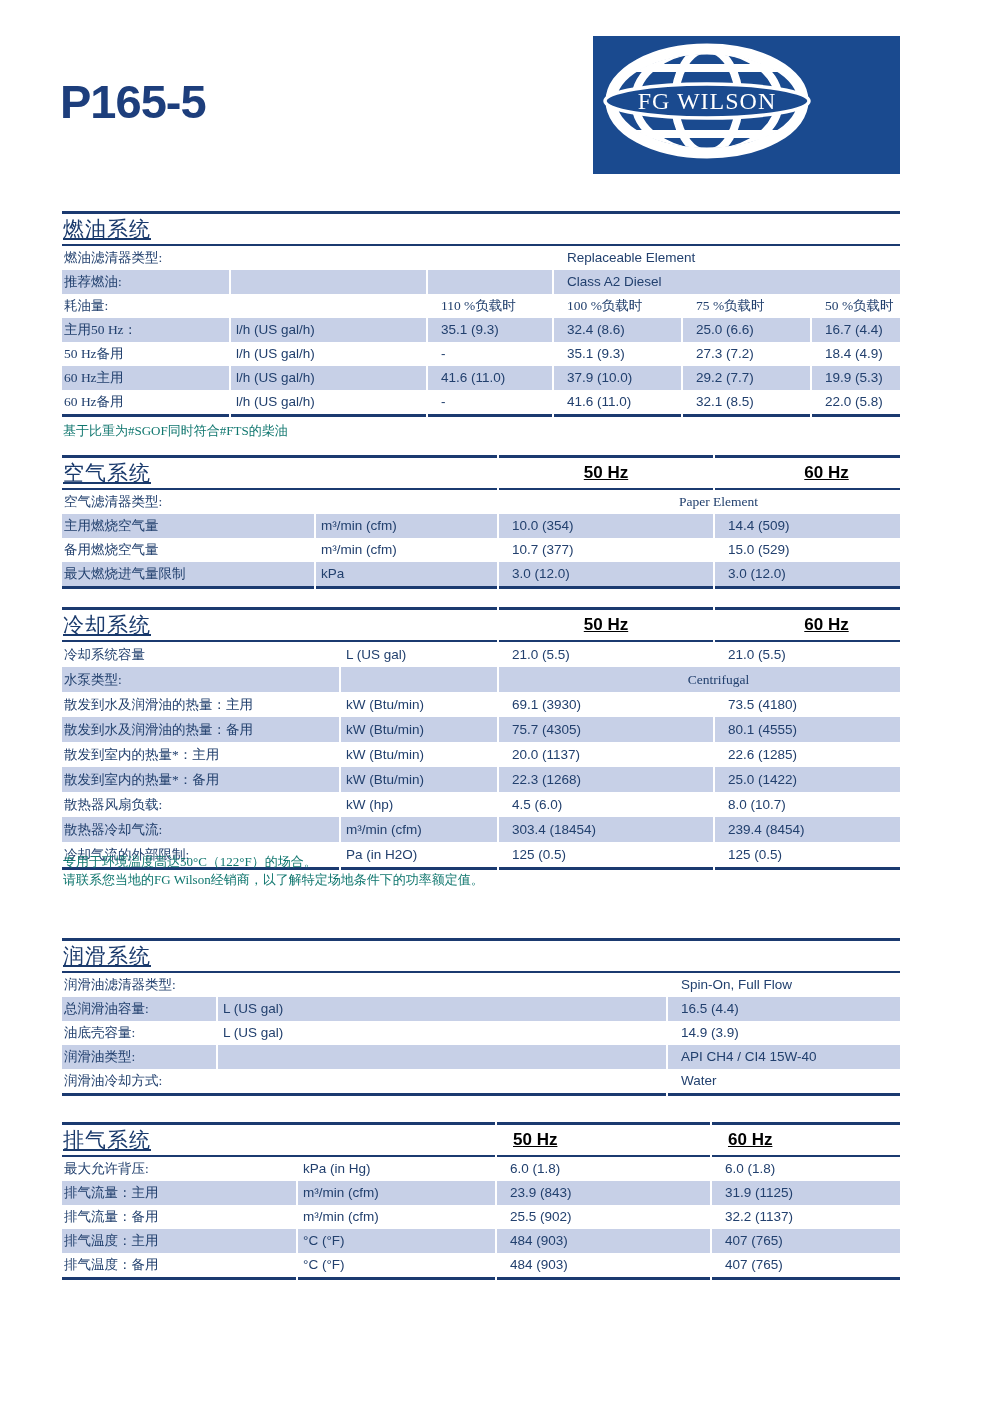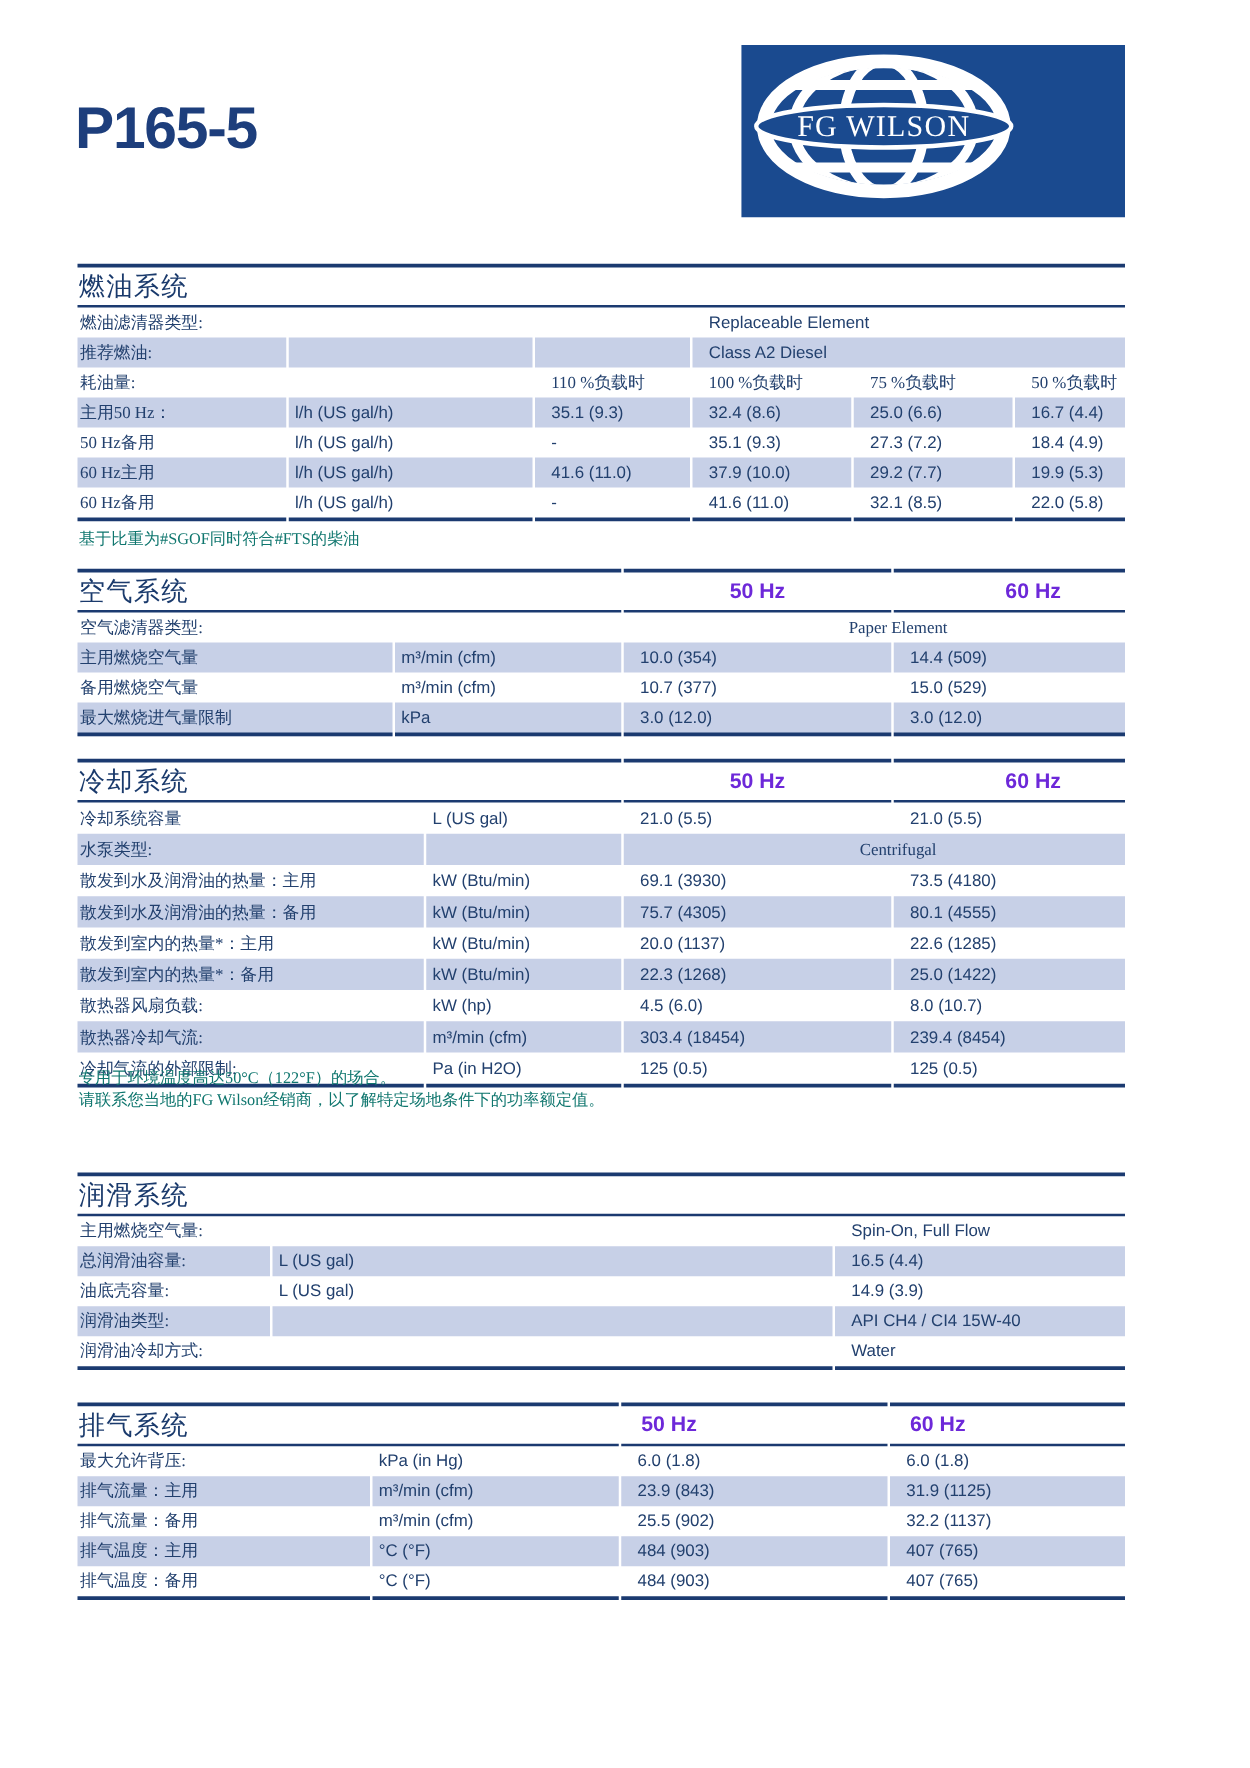--- a/index.html
+++ b/index.html
@@ -12,24 +12,24 @@
   .tbl{position:absolute;left:62px;width:876px;display:grid;column-gap:2px;background:#fff;}
   .s-fuel{top:211px;grid-template-columns:167px 195px 124px 127px 127px 126px;}
   .s-air {top:455px;grid-template-columns:252px 181px 214px 223px;}
   .s-cool{top:607px;grid-template-columns:277px 156px 214px 223px;}
   .s-lube{top:938px;grid-template-columns:154px 448px 270px;}
   .s-exh {top:1122px;grid-template-columns:234px 197px 213px 226px;}
 
   .hcell{height:30px;border-top:3px solid #1b3a70;border-bottom:2px solid #1b3a70;
          display:flex;align-items:center;}
   .ttl{font-family:"Liberation Serif","DejaVu Serif",serif;font-size:21px;color:#1a3a6c;
-       letter-spacing:1px;padding-left:1px;}
+       letter-spacing:1px;padding-left:1px;text-decoration:underline;}
   .sp-all{grid-column:1 / -1;}
   .sp2{grid-column:span 2;text-align:center;}
-  .hz{font-size:17px;font-weight:bold;color:#6d28d9;}
+  .hz{font-size:17px;font-weight:bold;color:#000000;text-decoration:underline;}
   .hz.c{justify-content:center;}
   .hz.l{padding-left:16px;}
 
   .cell{height:24px;line-height:24px;font-size:13.5px;color:#22406e;
         white-space:nowrap;overflow:hidden;box-sizing:content-box;}
   .s-cool .cell{height:25px;line-height:25px;}
   .cell.shaded{background:#c7d0e7;}
   .cell.bend{border-bottom:3px solid #1b3a70;}
   .cell.label,.cell.colhead{font-family:"Liberation Serif","DejaVu Serif",serif;padding-left:2px;}
   .cell.colhead{padding-left:13px;}
@@ -170,21 +170,21 @@
       <div class="cell val bend">125 (0.5)</div>
       <div class="cell val bend">125 (0.5)</div>
     </section>
   <div class="fnote f-cool">
     <div>专用于环境温度高达50°C（122°F）的场合。</div>
     <div>请联系您当地的FG Wilson经销商，以了解特定场地条件下的功率额定值。</div>
   </div>
 
   <section class="tbl s-lube">
     <div class="hcell ttl sp-all">润滑系统</div>
-  <div class="cell label" style="grid-column: span 2;">主用燃烧空气量:</div>
+  <div class="cell label" style="grid-column: span 2;">润滑油滤清器类型:</div>
       <div class="cell val">Spin-On, Full Flow</div>
       <div class="cell label shaded">总润滑油容量:</div>
       <div class="cell unit shaded">L (US gal)</div>
       <div class="cell val shaded">16.5 (4.4)</div>
       <div class="cell label">油底壳容量:</div>
       <div class="cell unit">L (US gal)</div>
       <div class="cell val">14.9 (3.9)</div>
       <div class="cell label shaded">润滑油类型:</div>
       <div class="cell unit shaded"></div>
       <div class="cell val shaded">API CH4 / CI4 15W-40</div>

